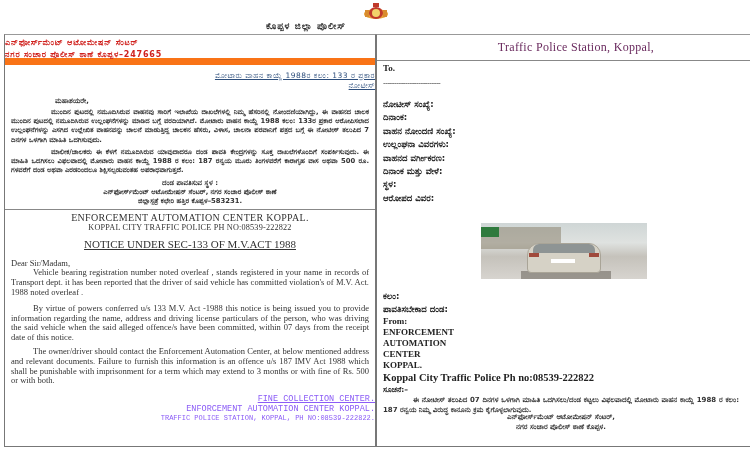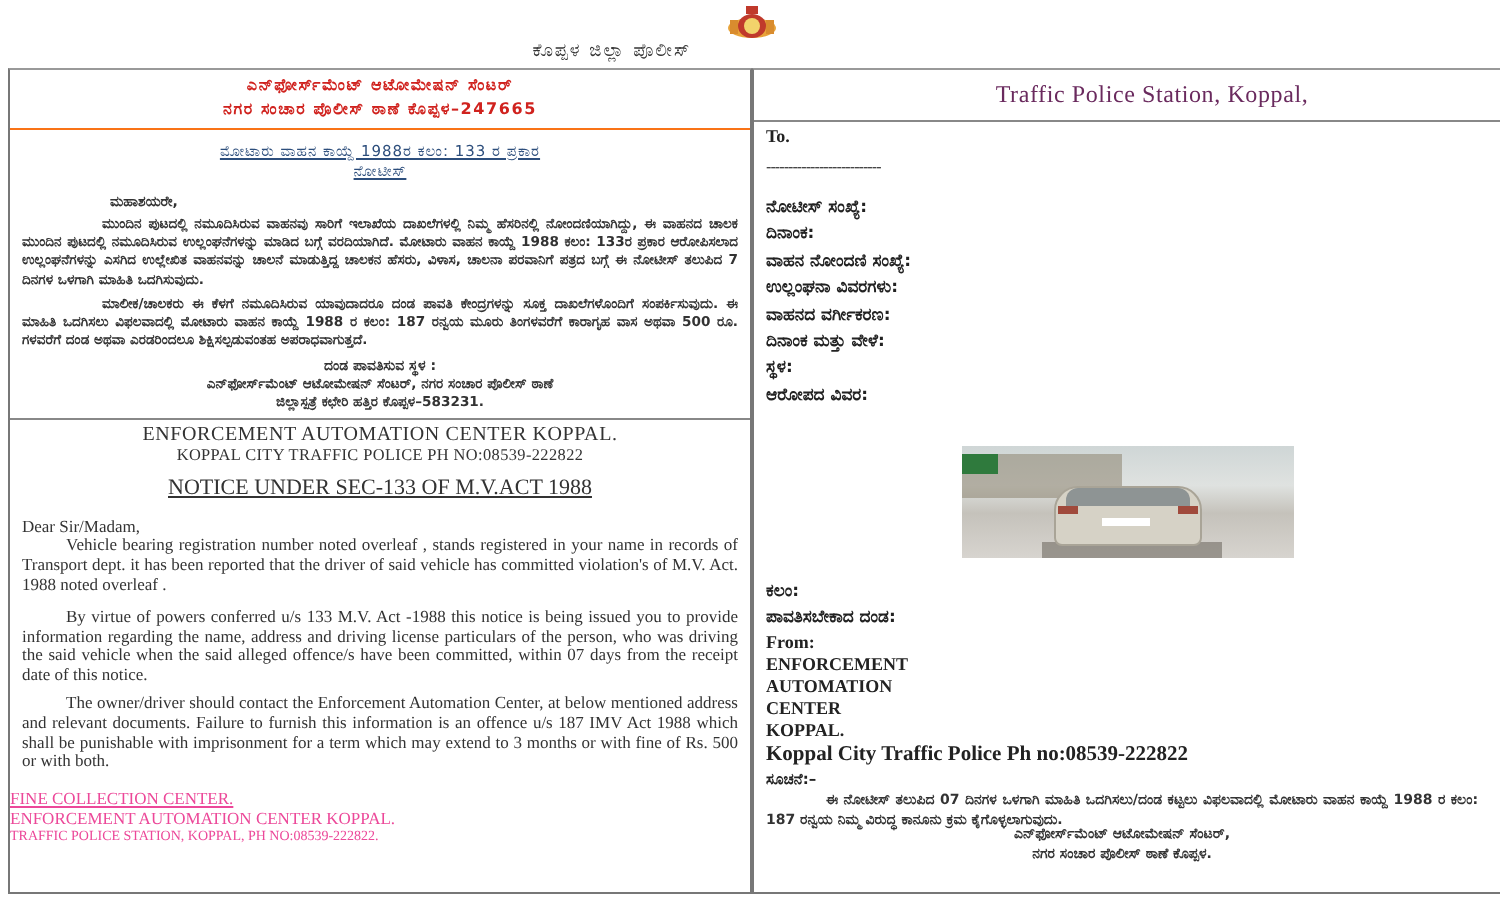--- a/index.html
+++ b/index.html
@@ -1,45 +1,45 @@
 <!DOCTYPE html>
 <html><head>
 <meta charset="utf-8">
 <style>
   * { margin:0; padding:0; box-sizing:border-box; }
   html, body { width:750px; height:450px; background:#ffffff; overflow:hidden; }
   body { font-family:"DejaVu Serif", serif; color:#222; position:relative; }
 
   .top-header { position:absolute; left:0; top:0; width:750px; height:34px; text-align:center; }
   .emblem { position:absolute; left:362px; top:2px; width:28px; height:20px; }
-  .top-title { position:absolute; left:0; width:612px; top:21px; font-family:"DejaVu Sans", sans-serif; font-size:9px; font-weight:normal; letter-spacing:1px; color:#333; }
+  .top-title { position:absolute; left:0; width:612px; top:21px; font-family:"DejaVu Sans", sans-serif; font-size:9px; font-weight:bold; letter-spacing:1px; color:#333; }
 
   .panel { position:absolute; top:34px; height:413px; border:1px solid #777; border-top:1px solid #999; }
   .panel-left { left:4px; width:372px; }
   .panel-right { left:376px; width:400px; }
 
-  .l-header { height:30px; border-bottom:1px solid #f97316; text-align:center; padding-top:2px; }
+  .l-header { height:30px; border-bottom:7px solid #f97316; text-align:left; padding-top:2px; }
   .kn { font-family:"DejaVu Sans", sans-serif; }
   .red { color:#d0221e; }
   .l-header div { font-size:8px; line-height:12px; font-weight:bold; letter-spacing:0.8px; }
 
-  .notice-kn { text-align:center; font-size:7.5px; color:#2d4e7c; text-decoration:underline; line-height:10px; margin-top:6px; letter-spacing:0.5px; }
+  .notice-kn { text-align:right; font-size:7.5px; color:#2d4e7c; text-decoration:underline; line-height:10px; margin-top:6px; letter-spacing:0.5px; }
   .salute { font-size:7px; margin:6px 0 0 6px; font-weight:bold; color:#333;padding-left:44px; }
   .para { font-size:6.8px; line-height:9.2px; margin:3px 6px 0 6px; text-align:justify; color:#333; font-weight:bold; text-indent:40px; }
   .center { text-align:center; font-size:7px; color:#333; line-height:9px; font-weight:bold; }
   .addr-kn { text-align:center; font-size:6.8px; line-height:9px; color:#333; font-weight:bold; padding-bottom:3px; border-bottom:1px solid #888; }
 
   .en-head { text-align:center; margin-top:2px; font-family:"Liberation Serif", serif; }
   .en-head .h1 { font-size:10px; letter-spacing:0.3px; color:#333; }
   .en-head .h2 { font-size:8.2px; color:#333; letter-spacing:0.2px; }
   .en-notice { text-align:center; font-family:"Liberation Serif", serif; font-size:11px; text-decoration:underline; margin-top:6px; color:#333; }
   .en-p { font-family:"Liberation Serif", serif; font-size:8.5px; line-height:9.8px; margin:0 6px; text-align:justify; color:#333; }
   .en-p.ind { text-indent:22px; }
   .en-dear { font-family:"Liberation Serif", serif; font-size:8.5px; margin:8px 6px 0 6px; color:#333; }
-  .fine { text-align:left; font-family:Liberation Serif, serif; color:#ec4899; margin-top:8px; }
+  .fine { text-align:right; font-family:Liberation Mono, monospace; color:#8b5cf6; margin-top:8px; }
   .fine .f1 { font-size:8.5px; text-decoration:underline; }
   .fine .f2 { font-size:8.5px; }
   .fine .f3 { font-size:7px; }
 
   .r-title { height:26px; border-bottom:1px solid #888; text-align:center; font-family:"Liberation Serif", serif; font-size:12px; color:#6a2a5e; padding-top:5px; letter-spacing:0.3px; }
   .r-to { font-family:"Liberation Serif", serif; font-weight:bold; font-size:9px; margin:2px 0 0 6px; color:#222; }
   .r-dash { font-size:8px; margin:6px 0 0 6px; color:#333; letter-spacing:-0.5px; }
   .r-fields { margin:10px 0 0 6px; }
   .r-field { font-size:8.5px; line-height:13.4px; font-weight:bold; color:#222; }
   .photo { position:absolute; left:104px; top:188px; width:166px; height:56px; background:linear-gradient(180deg,#cfd6d6 0%,#dfe2e0 35%,#c5c2bb 60%,#d7d4cf 100%); overflow:hidden; }

